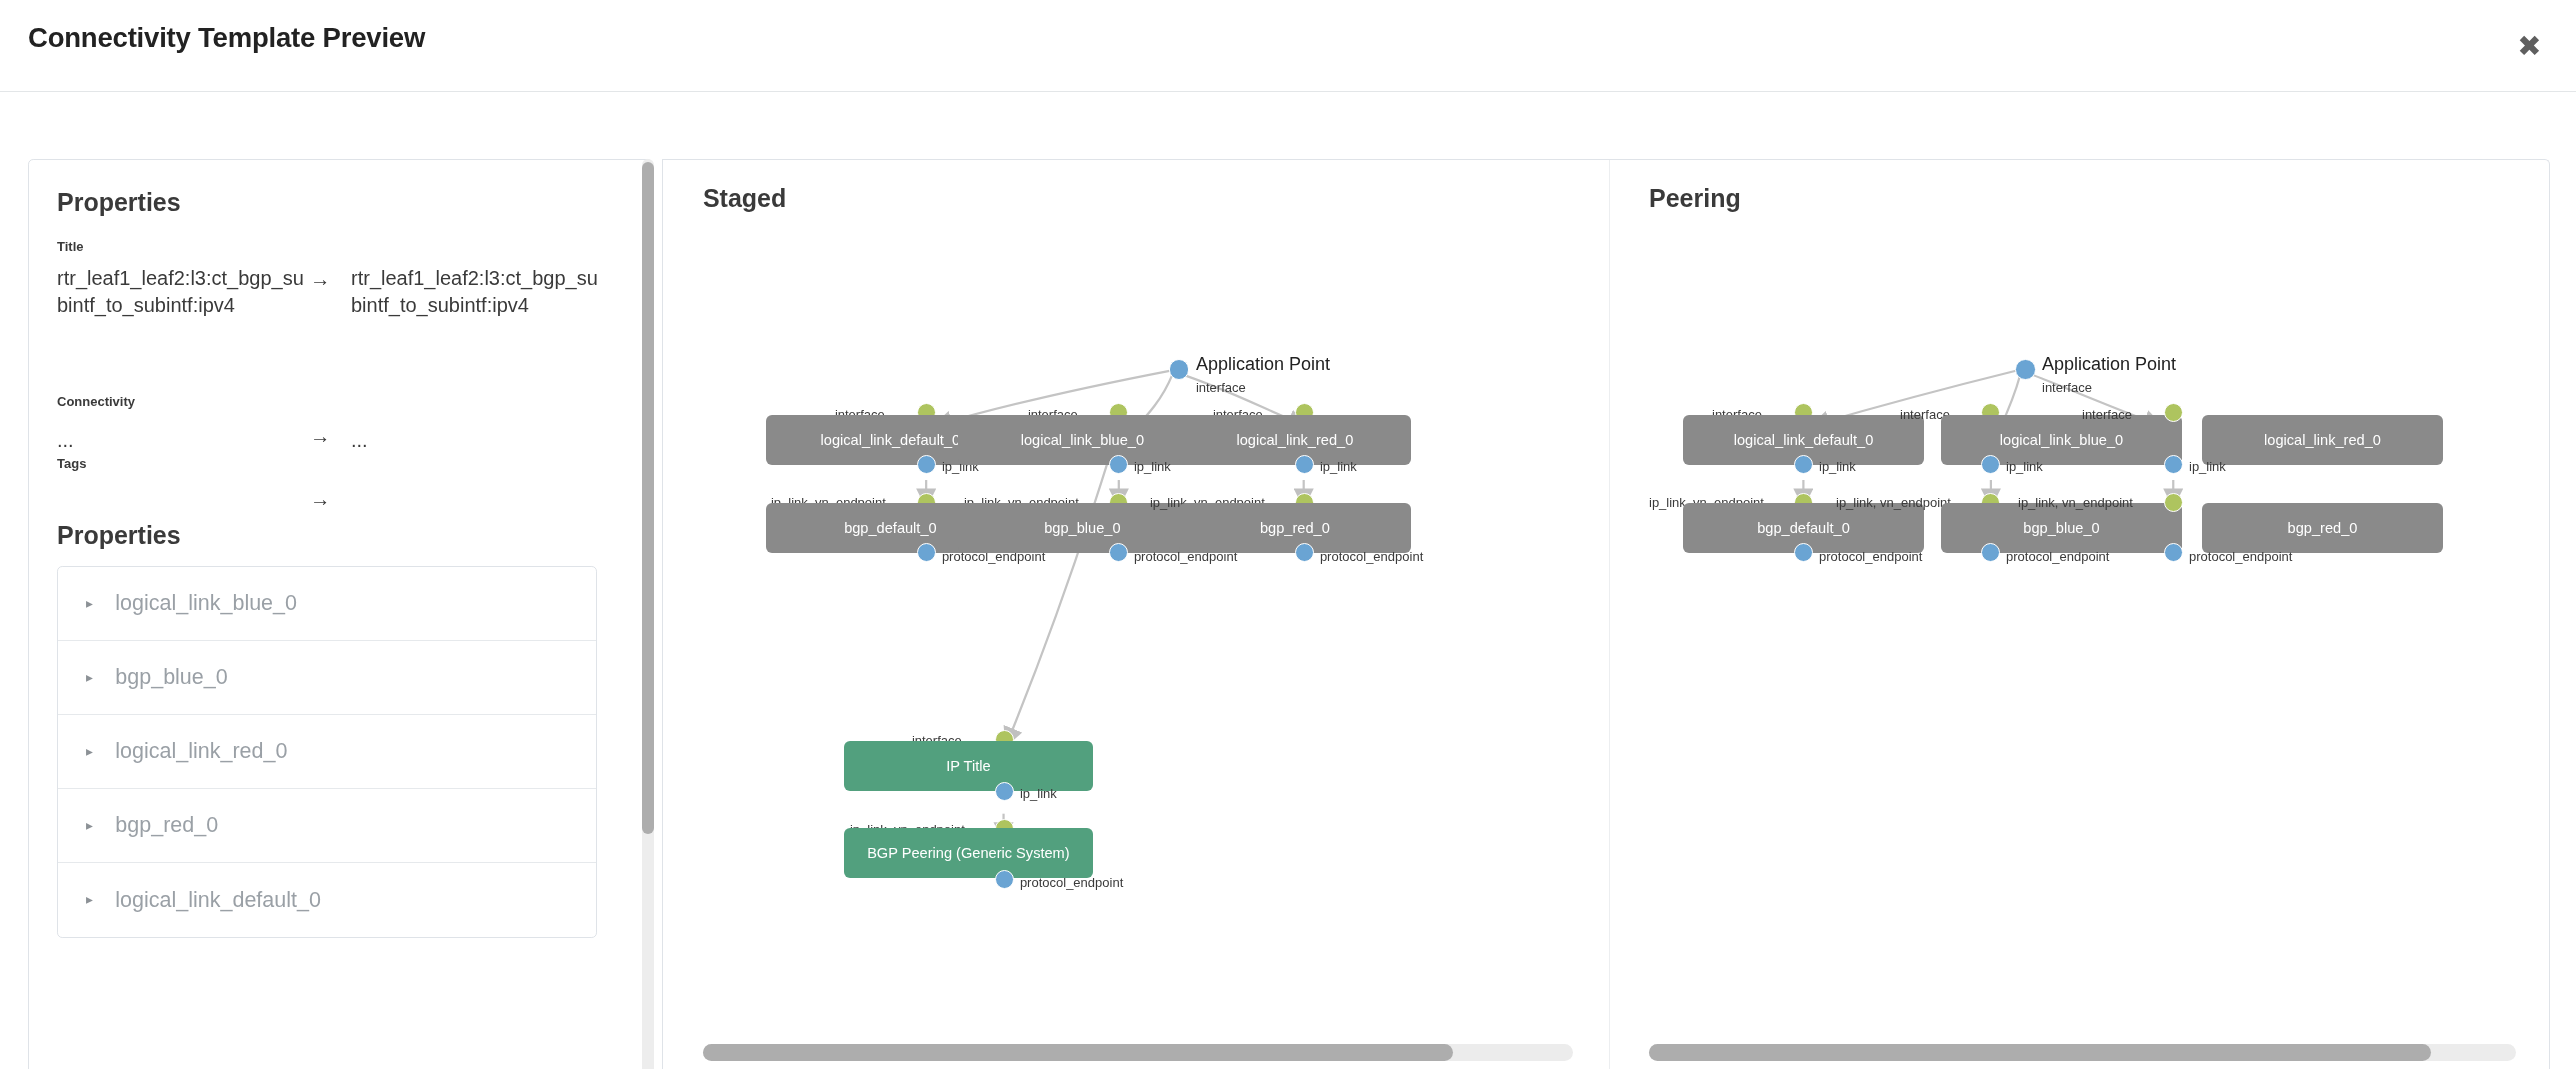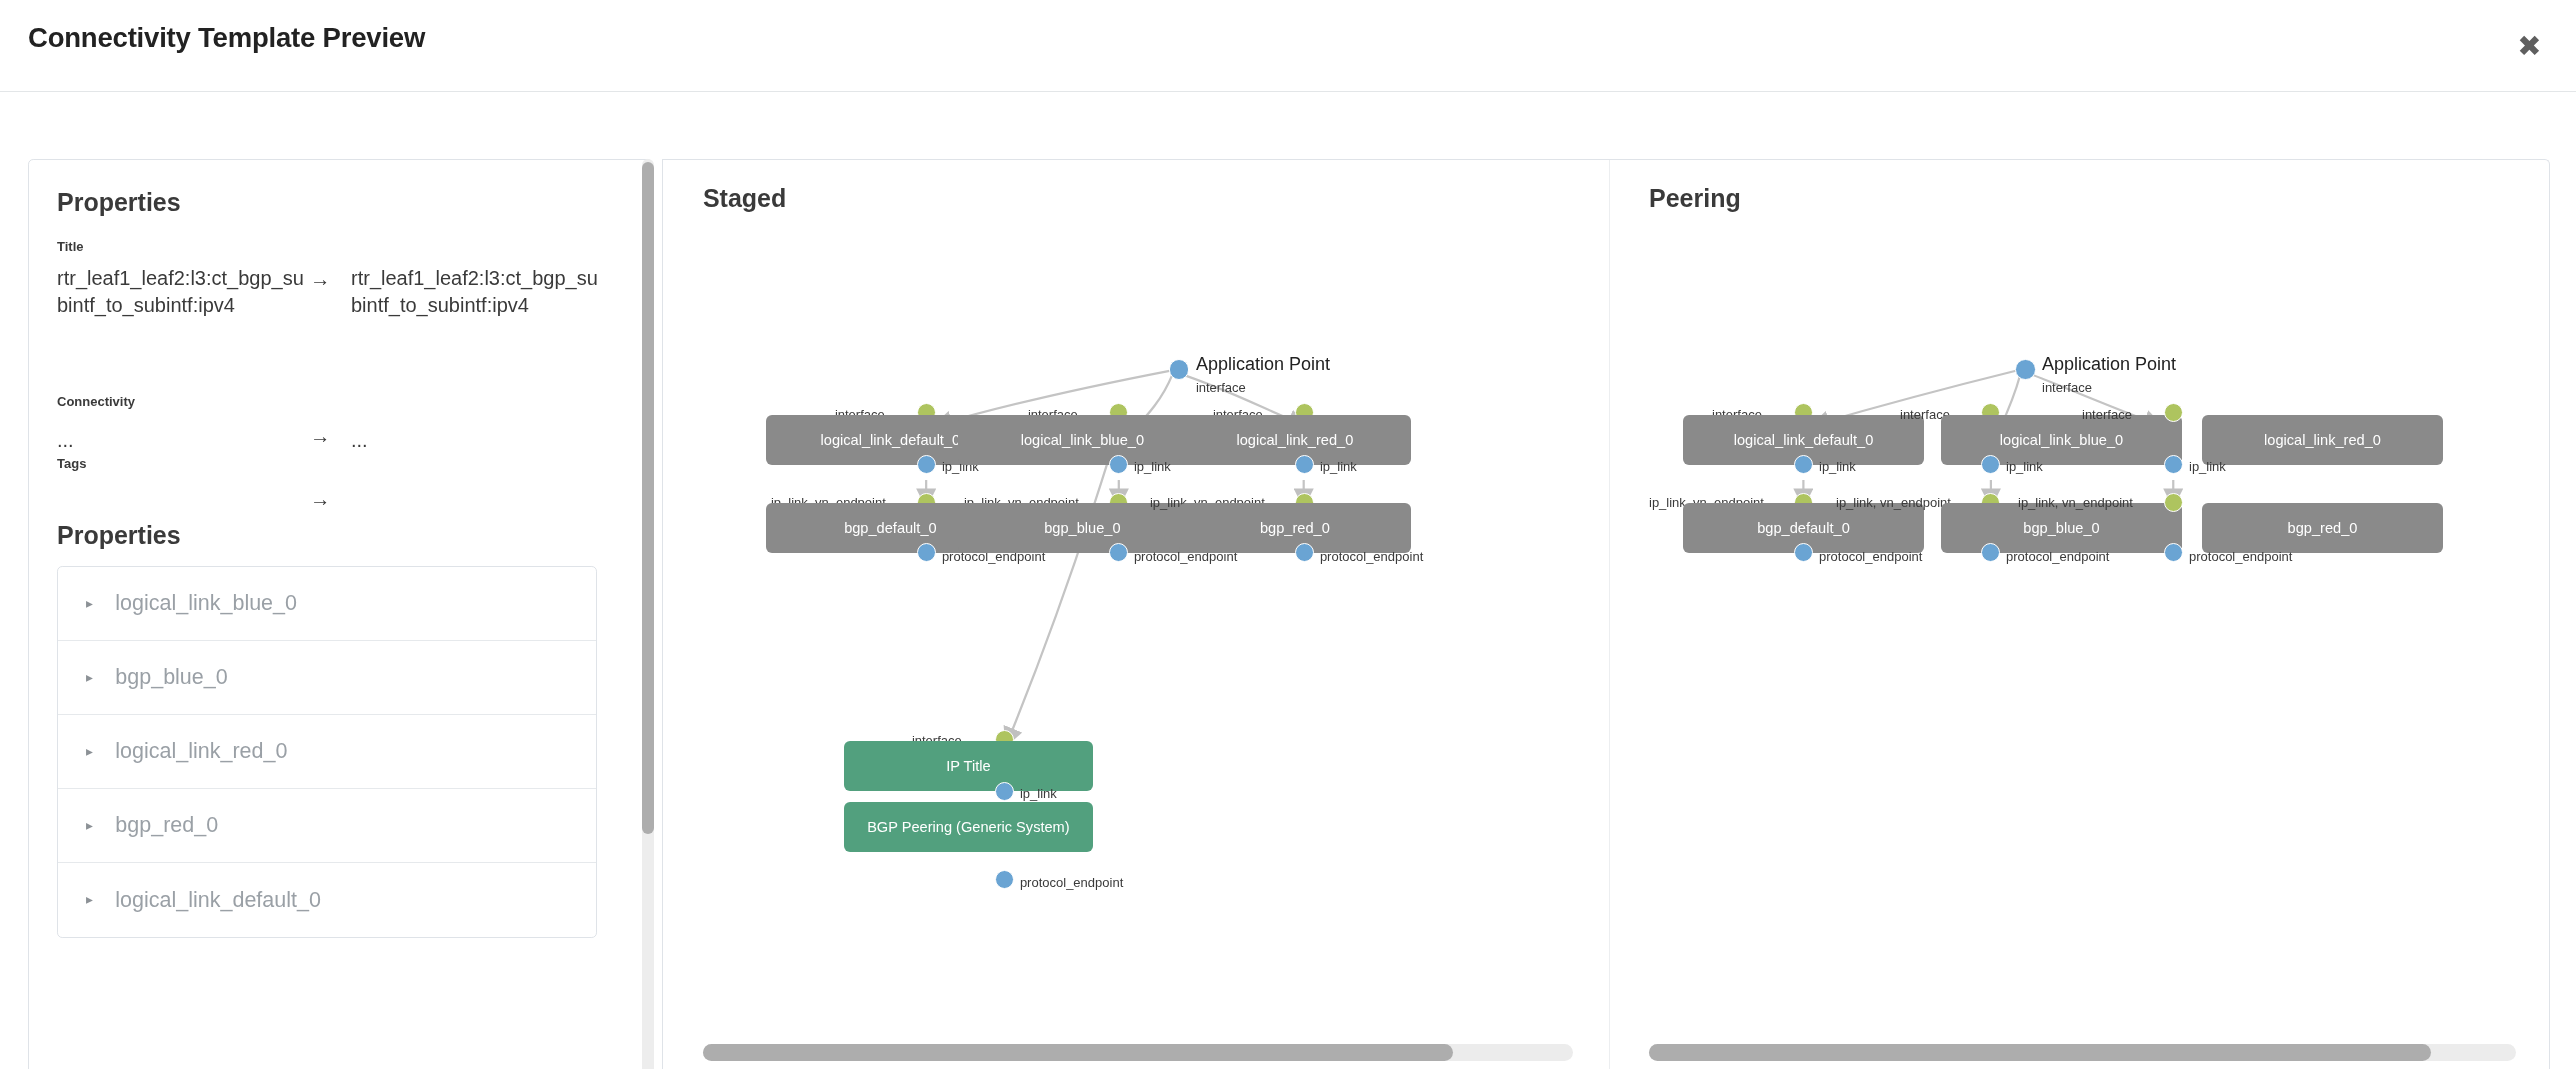--- a/index.html
+++ b/index.html
@@ -299,21 +299,21 @@
         <div class="elabel" style="left:657px; top:389px;">protocol_endpoint</div>
 
         <div class="dot green" style="left:332px; top:570px; width:19px; height:19px;"></div>
         <div class="elabel" style="left:249px; top:573px;">interface</div>
         <div class="gnode green" style="left:181px; top:581px; width:249px; height:50px;">IP Title</div>
         <div class="dot blue" style="left:332px; top:622px; width:19px; height:19px;"></div>
         <div class="elabel" style="left:357px; top:626px;">ip_link</div>
 
         <div class="elabel" style="left:187px; top:662px;">ip_link, vn_endpoint</div>
         <div class="dot green" style="left:332px; top:659px; width:19px; height:19px;"></div>
-        <div class="gnode green" style="left:181px; top:642px; width:249px; height:50px;">BGP Peering (Generic System)</div>
+        <div class="gnode green" style="left:181px; top:668px; width:249px; height:50px;">BGP Peering (Generic System)</div>
         <div class="dot blue" style="left:332px; top:710px; width:19px; height:19px;"></div>
         <div class="elabel" style="left:357px; top:715px;">protocol_endpoint</div>
       </div>
 
       <div class="hscroll-track" style="left:40px; top:884px; width:870px;">
         <div class="hscroll-thumb" style="width:750px;"></div>
       </div>
     </div>
 
     <div class="panel panel-active">

